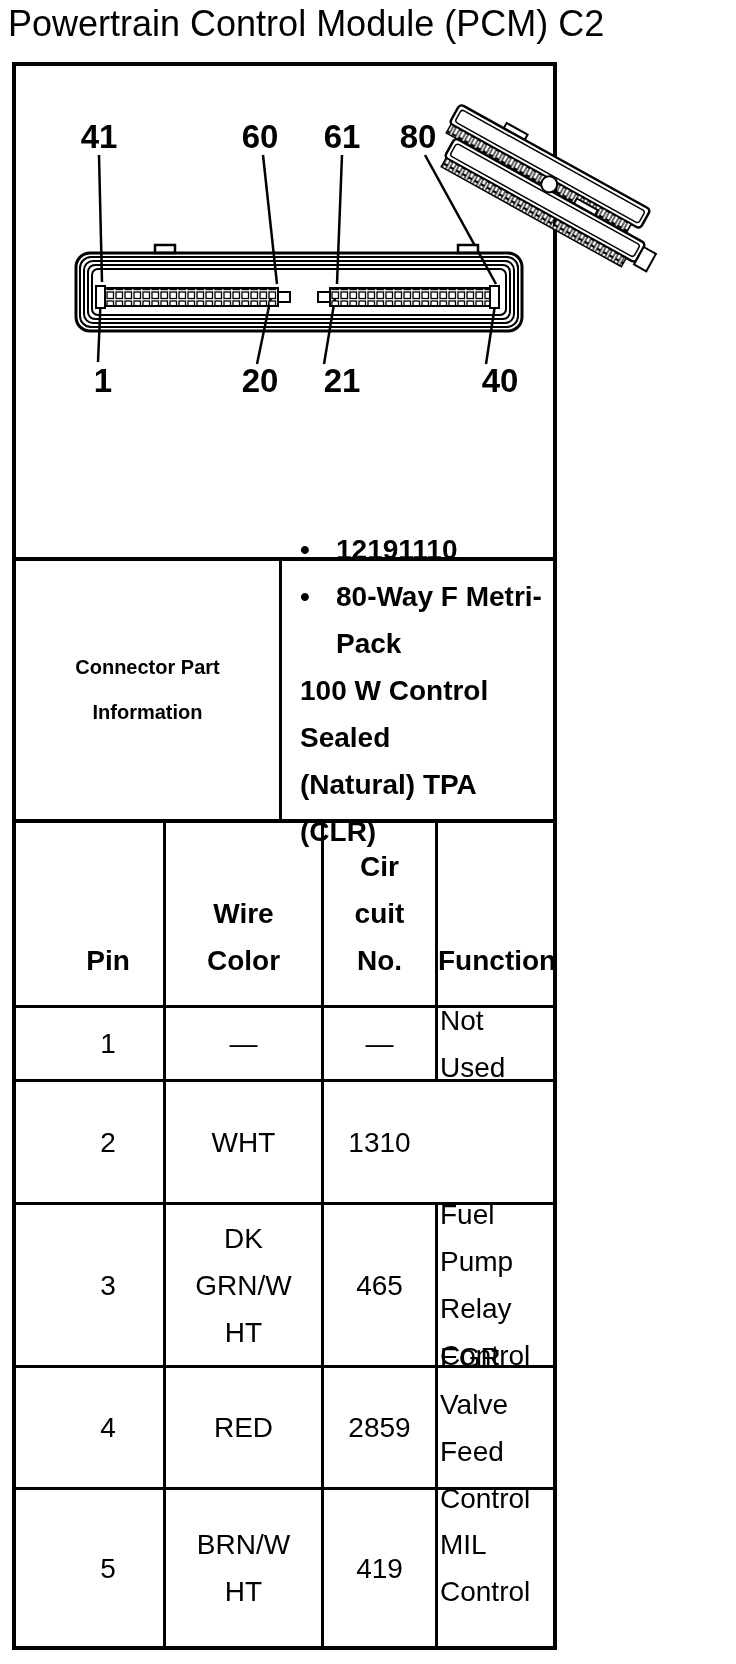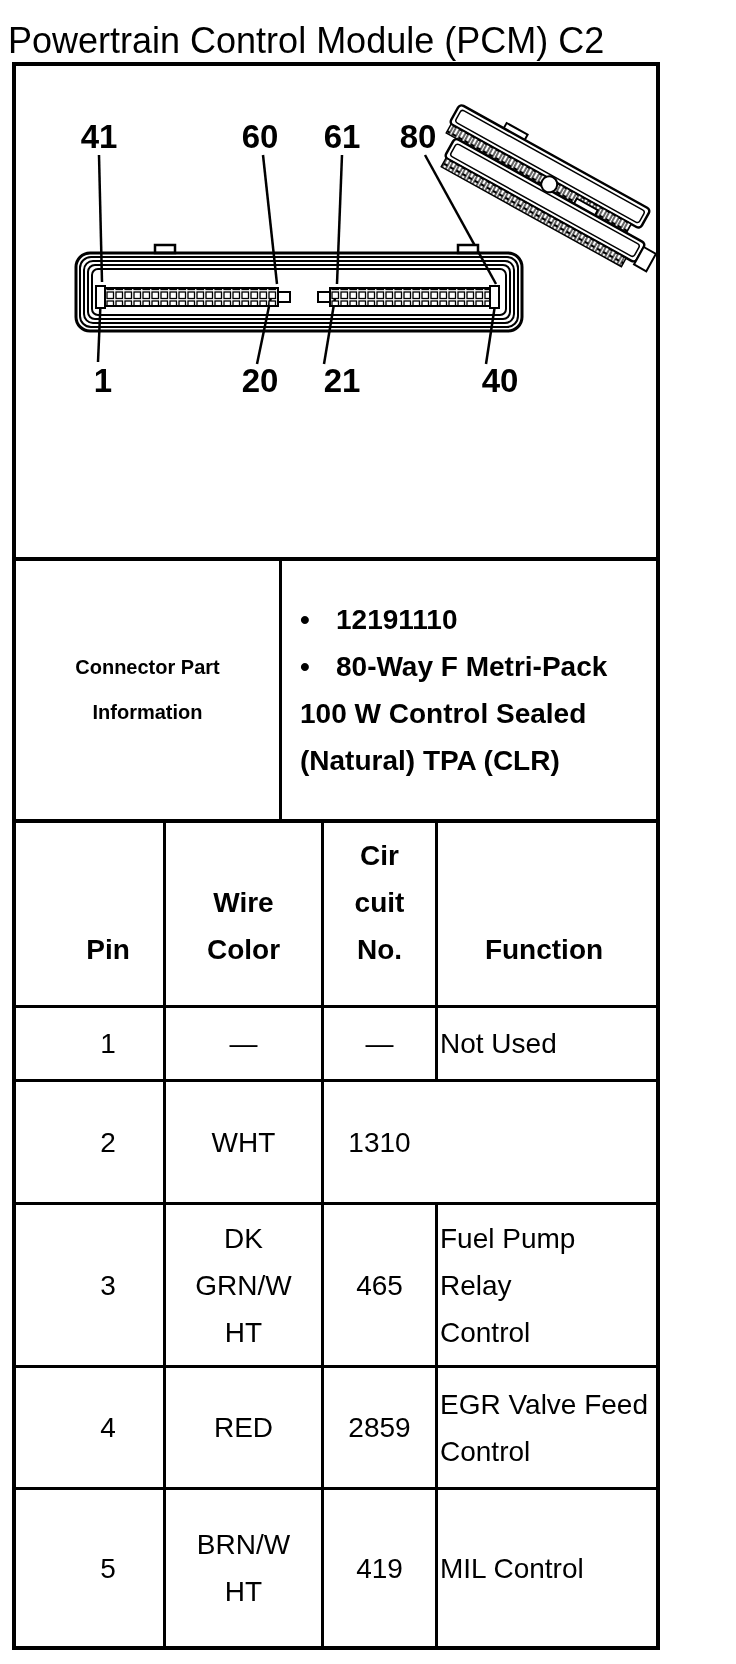--- a/index.html
+++ b/index.html
@@ -4,27 +4,27 @@
 <style>
   html, body { margin: 0; padding: 0; background: #ffffff; }
   body {
     width: 736px; height: 1664px;
     font-family: "Liberation Sans", sans-serif;
     color: #000;
     position: relative;
     overflow: hidden;
   }
   .page-title {
-    position: absolute; left: 8px; top: 20px;
+    position: absolute; left: 8px; top: 3px;
     font-size: 36px; font-weight: 400; letter-spacing: 0px;
     white-space: nowrap;
   }
   .frame {
     position: absolute; left: 12px; top: 62px;
-    width: 648px; height: 1588px;
+    width: 545px; height: 1588px;
     border: 4px solid #000;
     box-sizing: border-box;
   }
   .sec { box-sizing: border-box; width: 100%; }
   .sec-diagram { height: 495px; border-bottom: 4px solid #000; position: relative; }
   .sec-diagram svg { display: block; }
 
   
   .sec-partinfo { height: 262px; border-bottom: 4px solid #000; display: flex; }
   .partinfo-label {
@@ -45,21 +45,21 @@
   .trow { display: flex; box-sizing: border-box; border-bottom: 3px solid #000; }
   .trow:last-child { border-bottom: none; }
   .sec-header { height: 185px; }
   .cell { box-sizing: border-box; display: flex; align-items: center; justify-content: center;
           text-align: center; font-size: 28px; line-height: 47px; white-space: pre-line; }
   .c-pin  { width: 110px; flex: 0 0 110px; margin-left: 37px; }
   .c-wire { width: 158px; flex: 0 0 158px; border-left: 3px solid #000; }
   .c-cir  { width: 114px; flex: 0 0 114px; border-left: 3px solid #000; }
   .c-fn   { flex: 1; border-left: 3px solid #000; justify-content: flex-start;
             text-align: left; padding-left: 2px; padding-right: 6px; }
-  .sec-header .cell { font-weight: bold; align-items: flex-end; padding-bottom: 32px; }
+  .sec-header .cell { font-weight: bold; align-items: flex-end; padding-bottom: 21px; }
   .sec-header .c-fn { justify-content: center; text-align: right; padding-left: 0; }
   .r1 { height: 74px; }
   .r2 { height: 123px; }
   .r3 { height: 163px; }
   .r4 { height: 122px; }
   .r5 { height: 156px; }
 </style>
 </head>
 <body>
 

